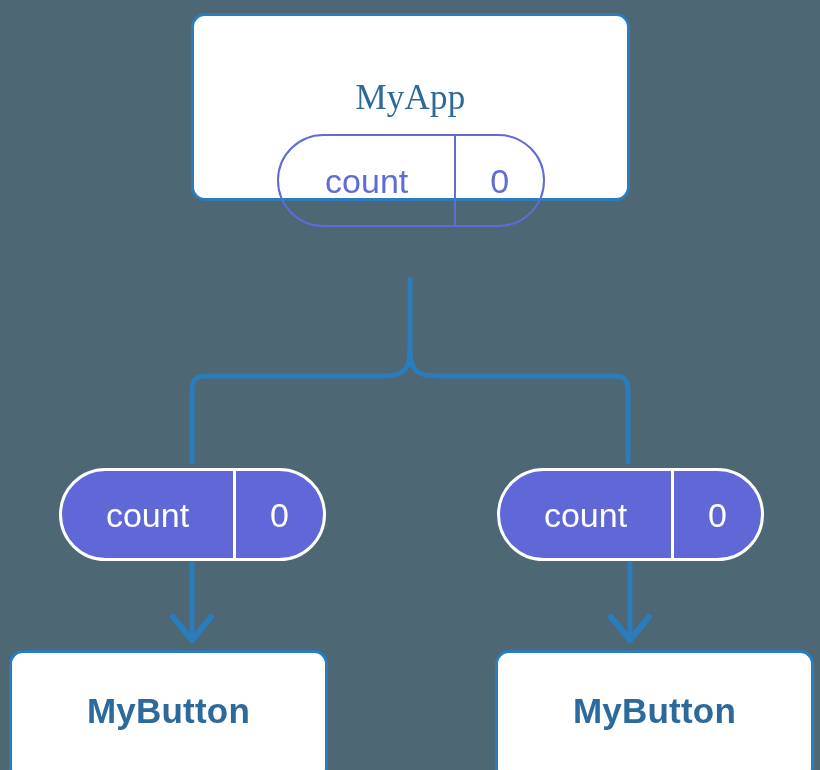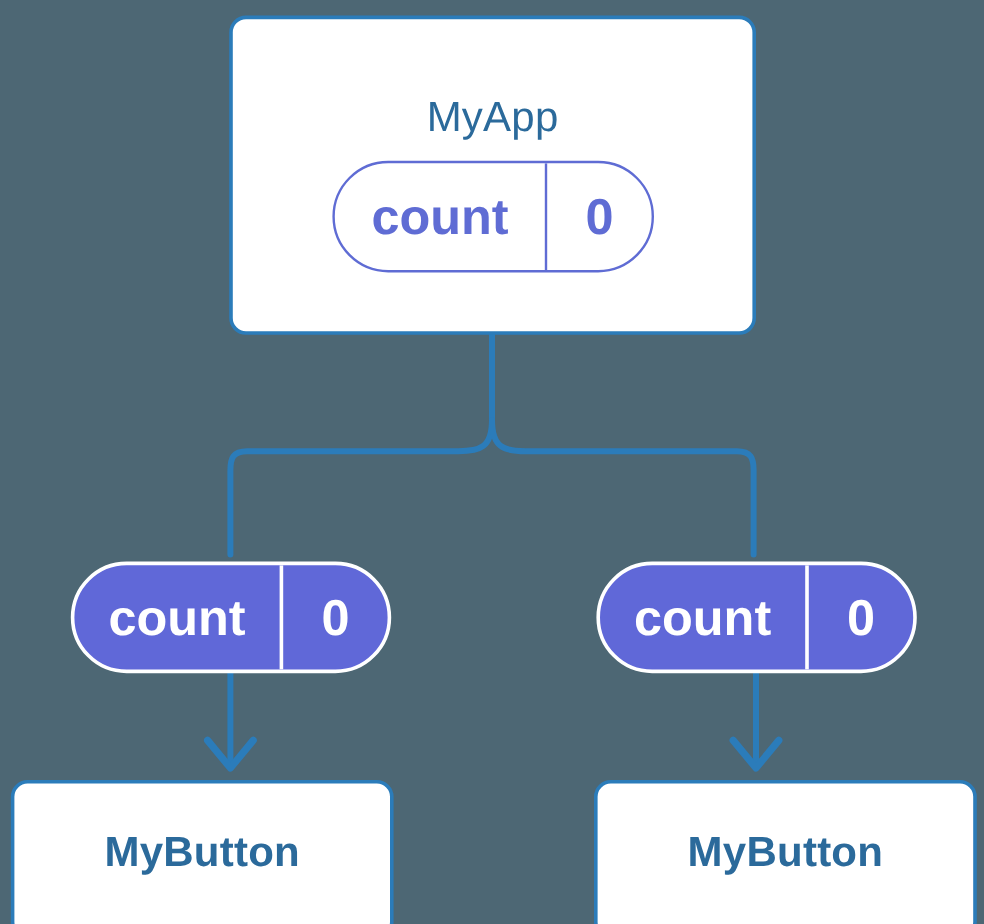--- a/index.html
+++ b/index.html
@@ -33,21 +33,22 @@
     position: absolute;
     background: #ffffff;
     border: 3px solid #2b7cba;
     border-radius: 14px;
     box-sizing: border-box;
   }
   #app-box {
     left: 191px;
     top: 13px;
     width: 439px;
-    height: 266px;
+    height: 188px;
+    font-family: Liberation Serif, serif;
   }
   .btn-box {
     height: 132px;
   }
   #btn-box-left {
     left: 9px;
     top: 650px;
     width: 319px;
   }
   #btn-box-right {
@@ -82,22 +83,22 @@
     align-items: stretch;
     box-sizing: border-box;
     border-radius: 999px;
     overflow: hidden;
   }
   .pill .pill-key,
   .pill .pill-val {
     display: flex;
     align-items: center;
     justify-content: center;
-    font-size: 42px;
-    font-weight: 700;
+    font-size: 34px;
+    font-weight: 400;
     line-height: 1;
     box-sizing: border-box;
     white-space: nowrap;
   }
 
   
   .pill.outline {
     border: 2px solid #5f6cd4;
     background: transparent;
   }

